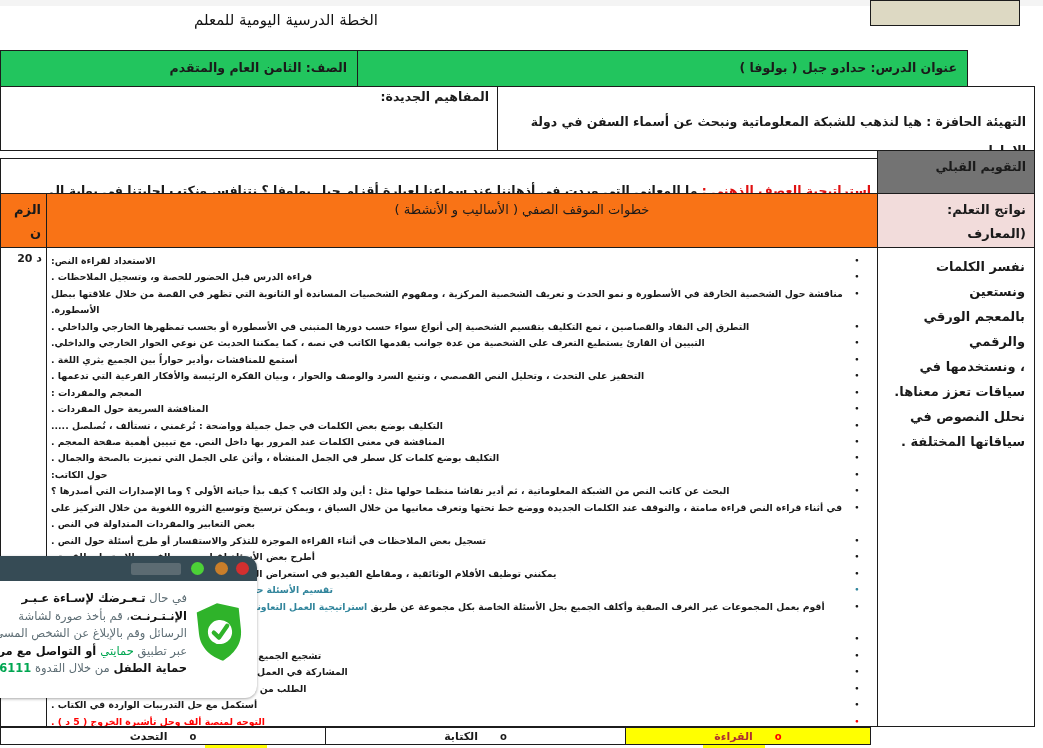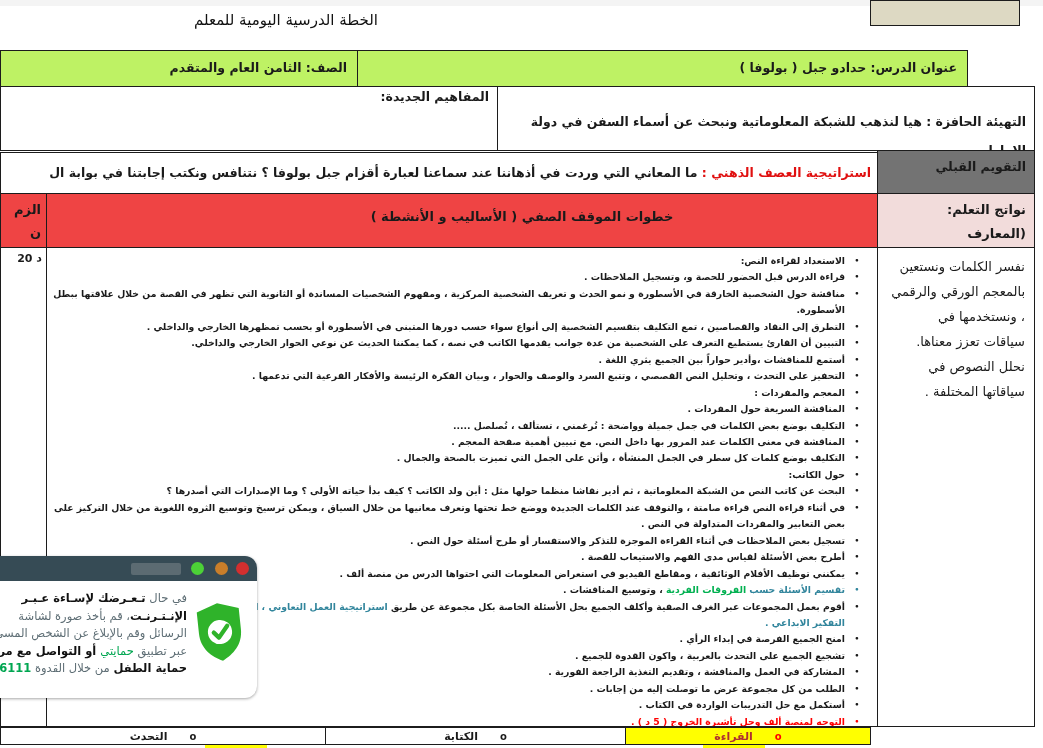--- a/index.html
+++ b/index.html
@@ -12,43 +12,43 @@
   .cell{
     position:absolute;box-sizing:border-box;
     border:1px solid #1c1c1c;background:#fff;
     overflow:hidden;direction:rtl;
   }
   .topstrip{position:absolute;left:0;top:0;width:1043px;height:6px;background:#f4f4f4;}
   .title{
     position:absolute;left:168px;top:11px;width:236px;text-align:center;
     font-size:15px;font-weight:normal;color:#111;direction:rtl;
   }
-  .yellow{background:#bef264;}
-  .lav{background:#ef4444;}
+  .yellow{background:#22c55e;}
+  .lav{background:#f97316;}
   .pink{background:#f2dcdb;}
   .lblue{background:#737373;}
   .tan{background:#ddd9c3;}
   .b12{font-size:12.5px;font-weight:bold;}
   .rowA-r{left:357px;top:50px;width:611px;height:37px;padding:9px 10px;}
   .rowA-l{left:0;top:50px;width:358px;height:37px;padding:9px 10px;}
   .rowB-r{left:497px;top:86px;width:538px;height:65px;padding:20px 8px;line-height:29px;}
   .rowB-r .l2{color:#943634;}
   .rowB-l{left:0;top:86px;width:498px;height:65px;padding:2px 8px;}
   .rowC-lbl{left:877px;top:150px;width:158px;height:44px;padding:8px 8px;}
-  .rowC-q{left:0;top:152px;width:878px;height:44px;padding:12px 6px;white-space:nowrap;}
+  .rowC-q{left:0;top:158px;width:878px;height:44px;padding:24px 6px;white-space:nowrap;text-decoration:underline;}
   .rowC-q .red{color:#e01010;}
   .rowD-time{left:0;top:193px;width:47px;height:55px;padding:4px 5px;white-space:pre-line;font-size:13px;font-weight:bold;line-height:23px;text-align:right;}
-  .rowD-steps{left:46px;top:193px;width:952px;height:55px;text-align:center;padding-top:15px;font-size:13px;font-weight:bold;}
+  .rowD-steps{left:46px;top:193px;width:952px;height:55px;text-align:center;padding-top:8px;font-size:13px;font-weight:normal;}
   .rowD-out{left:877px;top:193px;width:158px;height:55px;padding:4px 8px;white-space:pre-line;font-size:13px;font-weight:bold;line-height:24px;}
   .rowE-time{left:0;top:247px;width:47px;height:480px;direction:ltr;text-align:right;padding:4px 4px;font-size:11px;font-weight:bold;}
   .rowE-steps{left:46px;top:247px;width:832px;height:480px;padding:5px 8px 0 4px;}
-  .rowE-out{left:877px;top:247px;width:158px;height:480px;padding:6px 9px;white-space:pre-line;font-size:13px;font-weight:normal;line-height:25px;}
+  .rowE-out{left:877px;top:247px;width:158px;height:480px;padding:6px 9px;white-space:pre-line;font-size:13px;font-weight:bold;line-height:25px;}
   .step{display:flex;direction:rtl;align-items:flex-start;line-height:16.45px;font-size:9.3px;font-weight:bold;}
   .step .b{width:24px;text-align:center;font-size:7.5px;flex:none;}
-  .step .t{flex:1;text-align:right;}
+  .step .t{flex:1;text-align:left;}
   .rowF{top:727px;height:18px;font-size:11px;font-weight:bold;}
   .rowF .skill{display:flex;direction:rtl;justify-content:center;align-items:center;gap:22px;height:100%;}
   .rowF .skill .o{font-size:10px;}
   .hl{background:#ffff00;color:#b03030;padding:0 6px;}
   .hl .o{color:#ff0000;}
   .rowF-1{left:870px;width:150px;height:21px;padding-top:24px;font-size:11px;font-weight:bold;}
   .rowF-2{left:625px;width:246px;}
   .rowF-3{left:325px;width:301px;}
   .rowF-4{left:0;width:326px;}
   .sliver{position:absolute;top:745px;height:3px;background:#ffff00;}

